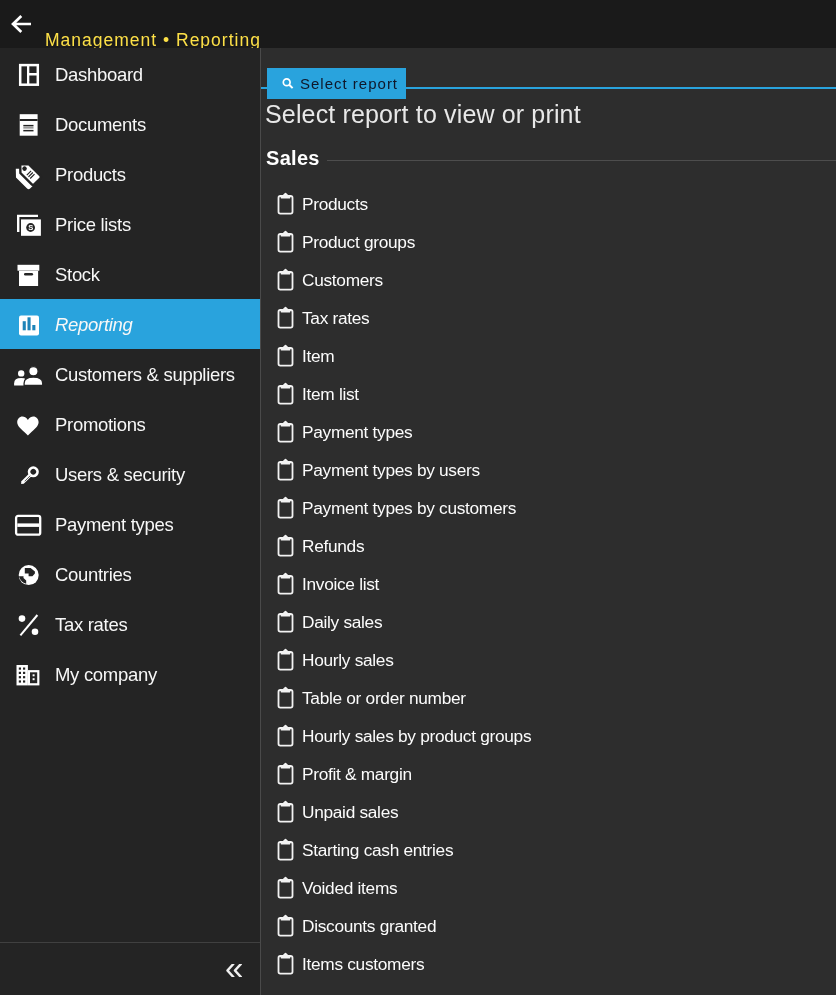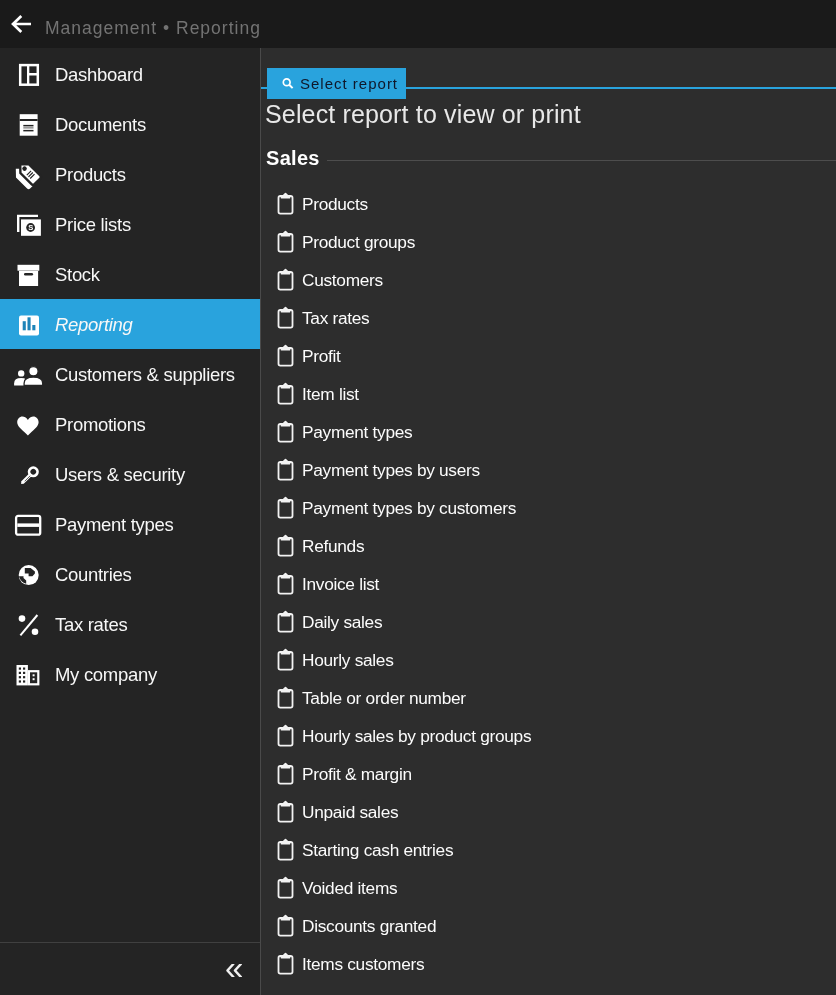--- a/index.html
+++ b/index.html
@@ -1,21 +1,21 @@
 <!DOCTYPE html>
 <html><head>
 <meta charset="utf-8">
 <style>
   * { margin:0; padding:0; box-sizing:border-box; }
   html,body { width:836px; height:995px; overflow:hidden; background:#2d2d2d;
     font-family:"Liberation Sans", sans-serif; }
   .topbar { position:absolute; left:0; top:0; width:836px; height:48px; background:#1a1a1a; }
   .topbar svg.back { position:absolute; left:10px; top:13px; }
-  .topbar .title { position:absolute; left:45px; top:4px; height:48px; line-height:48px;
-    font-size:17.5px; color:#737373; letter-spacing:1px; }
+  .topbar .title { position:absolute; left:45px; top:16px; height:48px; line-height:48px;
+    font-size:17.5px; color:#fde047; letter-spacing:1px; }
   .sidebar { position:absolute; left:0; top:48px; width:261px; height:947px;
     background:#242424; border-right:1px solid #4a4a4a; }
   .nav { position:absolute; top:1px; left:0; width:260px; }
   .item { position:relative; height:50px; color:#f7f7f7; font-size:18.5px; letter-spacing:-0.3px; }
   .item .ic { position:absolute; left:17px; top:13.5px; width:24px; height:24px; }
   .item .tx { position:absolute; left:55px; top:1px; height:50px; line-height:50px; }
   .item.active { background:#29a3dd;font-style:italic; }
   .foot { position:absolute; left:0; top:894px; width:260px; height:53px; border-top:1px solid #404040; }
   .foot .chev { position:absolute; left:225px; top:6px; font-size:33px; color:#f0f0f0; }
   .content { position:absolute; left:261px; top:48px; width:575px; height:947px; background:#2d2d2d; }
@@ -214,21 +214,21 @@
           <rect x="1.5" y="4" width="14" height="17.6" rx="1.8" stroke="#f2f2f2" stroke-width="1.8" fill="none"></rect>
           <path d="M4.4 5.6 L8.5 1.7 L12.6 5.6 Z" stroke="#f2f2f2" stroke-width="1.7" fill="none" stroke-linejoin="round"></path>
         </svg>
         <span>Tax rates</span>
       </div>
       <div class="row">
         <svg width="17" height="24" viewBox="0 0 17 24">
           <rect x="1.5" y="4" width="14" height="17.6" rx="1.8" stroke="#f2f2f2" stroke-width="1.8" fill="none"></rect>
           <path d="M4.4 5.6 L8.5 1.7 L12.6 5.6 Z" stroke="#f2f2f2" stroke-width="1.7" fill="none" stroke-linejoin="round"></path>
         </svg>
-        <span>Profit</span>
+        <span>Item</span>
       </div>
       <div class="row">
         <svg width="17" height="24" viewBox="0 0 17 24">
           <rect x="1.5" y="4" width="14" height="17.6" rx="1.8" stroke="#f2f2f2" stroke-width="1.8" fill="none"></rect>
           <path d="M4.4 5.6 L8.5 1.7 L12.6 5.6 Z" stroke="#f2f2f2" stroke-width="1.7" fill="none" stroke-linejoin="round"></path>
         </svg>
         <span>Item list</span>
       </div>
       <div class="row">
         <svg width="17" height="24" viewBox="0 0 17 24">

